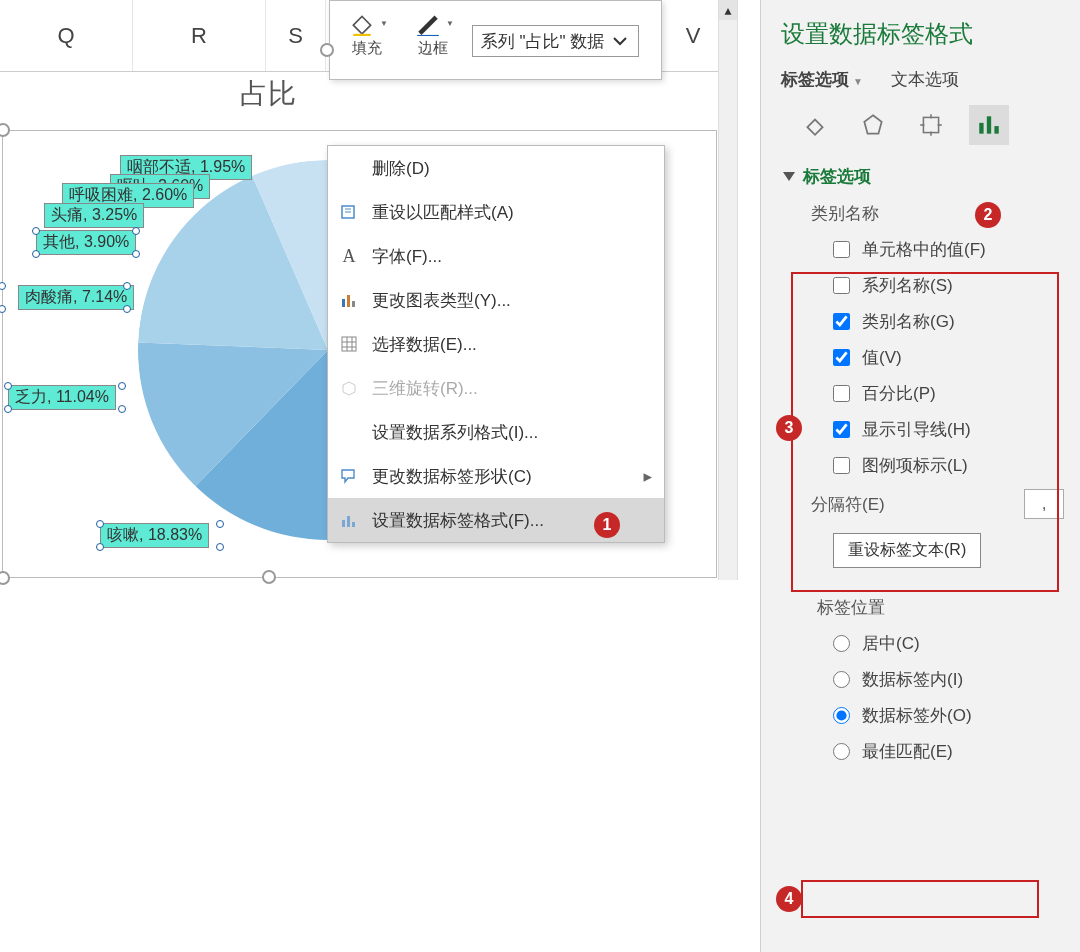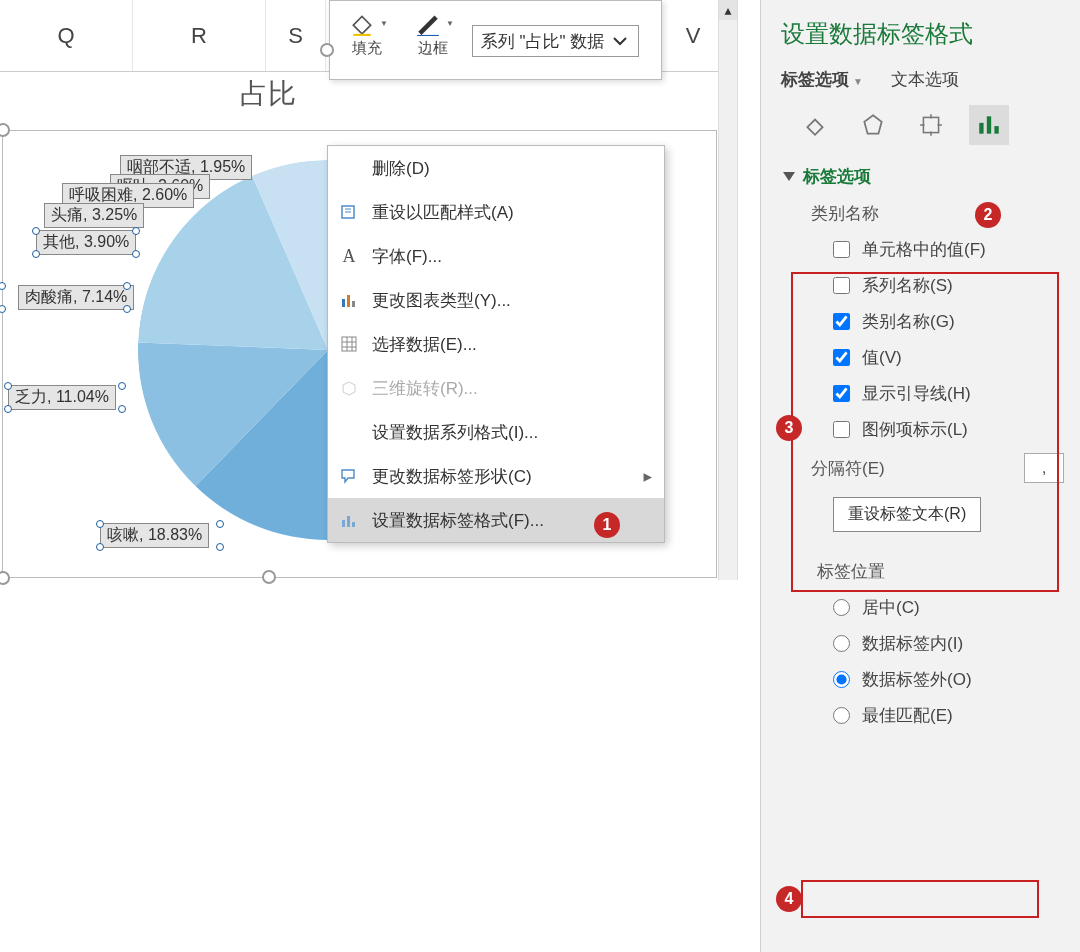--- a/index.html
+++ b/index.html
@@ -14,21 +14,21 @@
   .mtb-item { display: flex; flex-direction: column; align-items: center; padding: 0 12px; font-size: 15px; color: #444; }
   .mtb-item .icon { width: 32px; height: 32px; display:flex; align-items:center; justify-content:center; }
   .mtb-dd { font-size: 8px; color:#666; margin-left:2px; }
   .series-dd { border: 1px solid #999; height: 32px; display:flex; align-items:center; padding:0 8px; font-size:17px; margin-left:6px; margin-top:18px; }
   .chev-down { width:20px; height:20px; margin-left:6px; display:flex; align-items:center; justify-content:center; }
 
   
   .chart-box { position: absolute; left: 0; top: 75px; width: 718px; height: 505px; }
   .chart-title { position:absolute; left:240px; top:0px; font-size:28px; color:#555; }
   .pie-wrap { position:absolute; left:138px; top:85px; width:380px; height:380px; border-radius:50%; overflow:hidden; }
-  .label-box { position:absolute; border:1px solid #888; background:#e5e5e5; font-size:16px; color:#333; padding:1px 6px; white-space:nowrap; }
+  .label-box { position:absolute; border:1px solid #888; background:#5eead4; font-size:16px; color:#333; padding:1px 6px; white-space:nowrap; }
   .sel-handle { position:absolute; width:8px; height:8px; background:#fff; border:1px solid #1e5ea0; border-radius:50%; }
   .chart-sel { position:absolute; border:1px solid #bbb; }
   .ring-handle { position:absolute; width:14px; height:14px; border:2px solid #999; background:#fff; border-radius:50%; }
 
   
   .ctx-menu { position:absolute; left:327px; top:145px; width:338px; background:#fff; border:1px solid #bbb; box-shadow:3px 3px 8px rgba(0,0,0,0.2); }
   .ctx-item { display:flex; align-items:center; height:44px; padding:0 14px 0 44px; font-size:17px; color:#333; position:relative; }
   .ctx-item.disabled { color:#aaa; }
   .ctx-item.highlight { background:#d8d8d8; }
   .ctx-ico { position:absolute; left:10px; width:22px; height:22px; display:flex; align-items:center; justify-content:center; }
@@ -278,20 +278,24 @@
     </div>
   <div class="opt-row">
       <input type="checkbox" checked="" style="">
       <span>类别名称(G)</span>
     </div>
   <div class="opt-row">
       <input type="checkbox" checked="" style="">
       <span>值(V)</span>
     </div>
   <div class="opt-row">
+      <input type="checkbox" style="">
+      <span>百分比(P)</span>
+    </div>
+  <div class="opt-row">
       <input type="checkbox" checked="" style="">
       <span>显示引导线(H)</span>
     </div>
   <div class="opt-row">
       <input type="checkbox" style="">
       <span>图例项标示(L)</span>
     </div>
 
   <div class="sep-row">
     <span>分隔符(E)</span>

